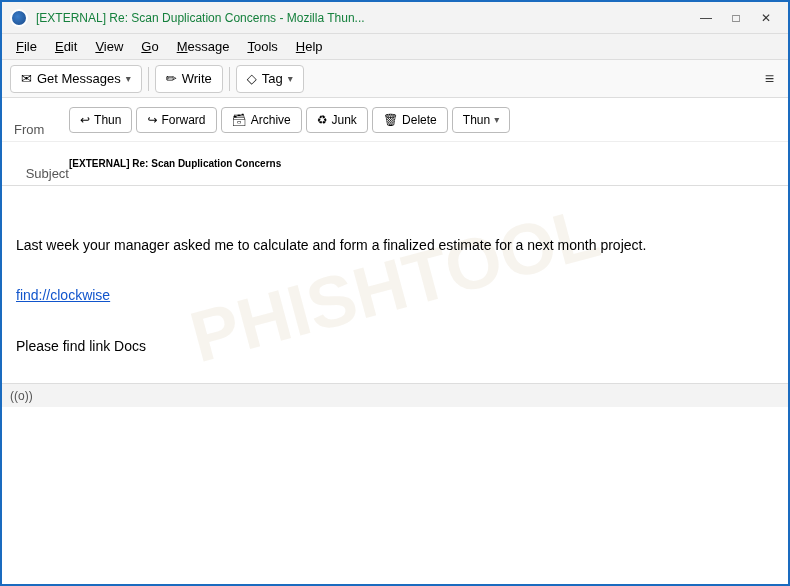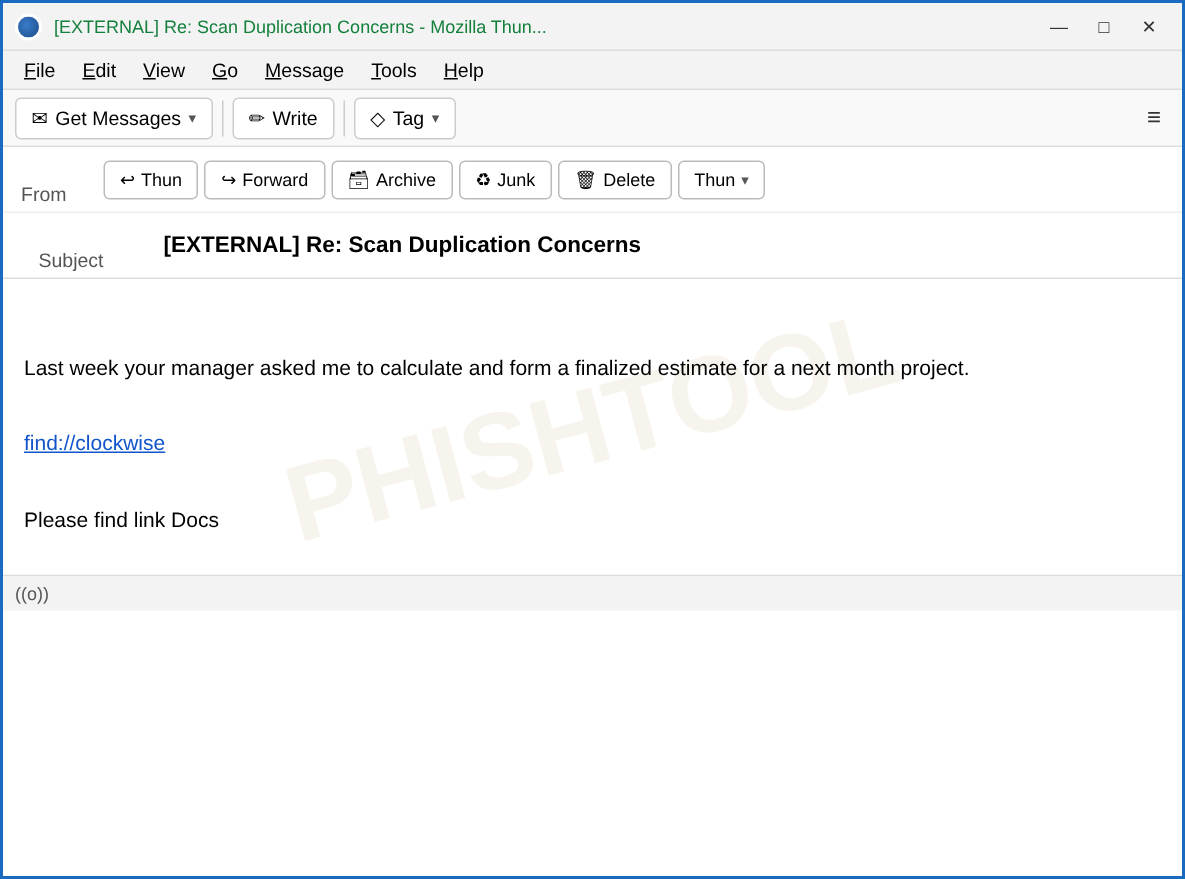--- a/index.html
+++ b/index.html
@@ -151,22 +151,21 @@
       gap: 4px;
       color: #000;
     }
     .header-time {
       margin-left: auto;
       color: #333;
       font-size: 13px;
     }
     .header-subject {
       font-weight: bold;
-      font-size: 15px;
-      margin-left: 40px;
+      font-size: 10px;
     }
 
     
     .email-body {
       padding: 20px 14px 14px 14px;
       flex: 1;
       font-size: 14px;
       line-height: 1.6;
       color: #000;
       position: relative;

